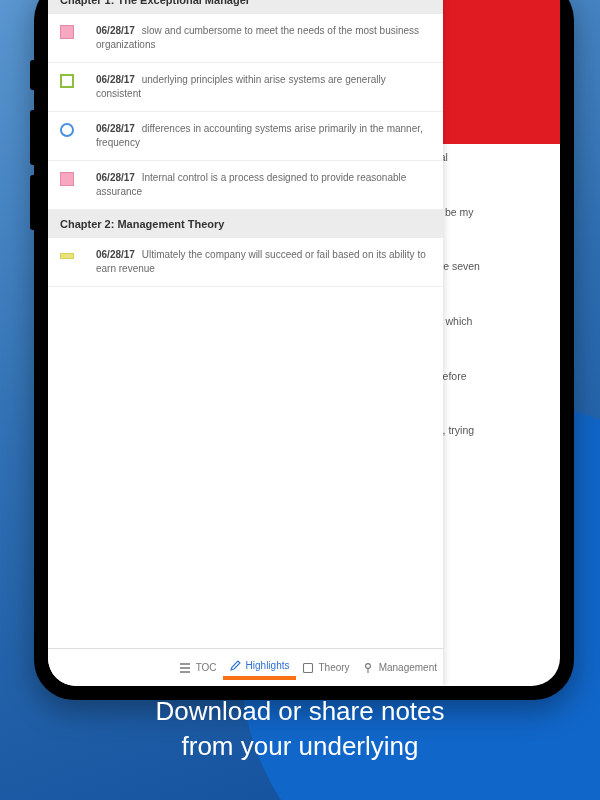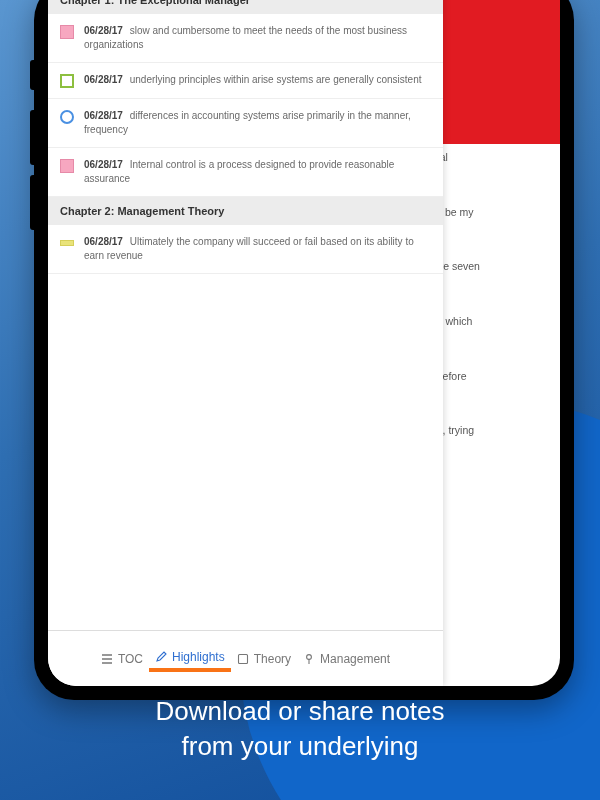--- a/index.html
+++ b/index.html
@@ -37,36 +37,36 @@
     position: absolute; top: 0; left: 0; width: 395px; height: 100%;
     background: #fff; box-shadow: 2px 0 6px rgba(0,0,0,0.12);
     display: flex; flex-direction: column;
   }
   .list { flex: 1; overflow: hidden; padding-top: 6px; }
   .chapter-head {
     background: #ececec; color: #333; font-size: 11px; font-weight: 600;
     padding: 8px 12px;
   }
   .row {
-    display: flex; align-items: flex-start; gap: 10px;
+    display: flex; align-items: flex-start; gap: 22px;
     padding: 10px 12px; border-bottom: 1px solid #eee;
     font-size: 10px; color: #6a6a6a; line-height: 1.4;
   }
   .row .mk { flex: 0 0 14px; height: 14px; margin-top: 1px; position: relative; }
   .mk.pink { background: #f7a7c0; border: 1px solid #e68aa8; }
   .mk.green { border: 2px solid #8dbf3f; }
   .mk.yellow { background: #e9e37a; border: 1px solid #d6cf5a; height: 6px; margin-top: 5px; }
   .mk.comment { border: 2px solid #4a90e2; border-radius: 50%; }
   .mk.comment::after { content:""; position:absolute; width:6px; height:6px; border-radius:50%; background:#fff; left:2px; top:2px; }
   .rtxt { flex: 1; }
   .rtxt .date { font-weight: 700; color: #444; margin-right: 4px; }
   .tabbar {
-    height: 56px; border-top: 1px solid #ddd;
-    display: flex; align-items: center; justify-content: center;
-    font-size: 12px; color: #777;
+    height: 38px; border-top: 1px solid #ddd;
+    display: flex; align-items: center; justify-content: flex-end;
+    font-size: 10px; color: #777;
   }
   .tab { display: flex; flex-direction: row; align-items: center; gap: 5px; padding: 4px 6px; }
   .tab.active { color: #2f6fd0; border-bottom: 4px solid #f97316; }
   .tab .ico { width: 12px; height: 12px; display: inline-block; }
   .bg-lines {
     position: absolute; top: 170px; right: 12px; width: 120px;
     color: #555; font-size: 10.5px; line-height: 1.4;
   }
   .bg-lines div { margin-bottom: 40px; text-align: left; }
   .caption {

